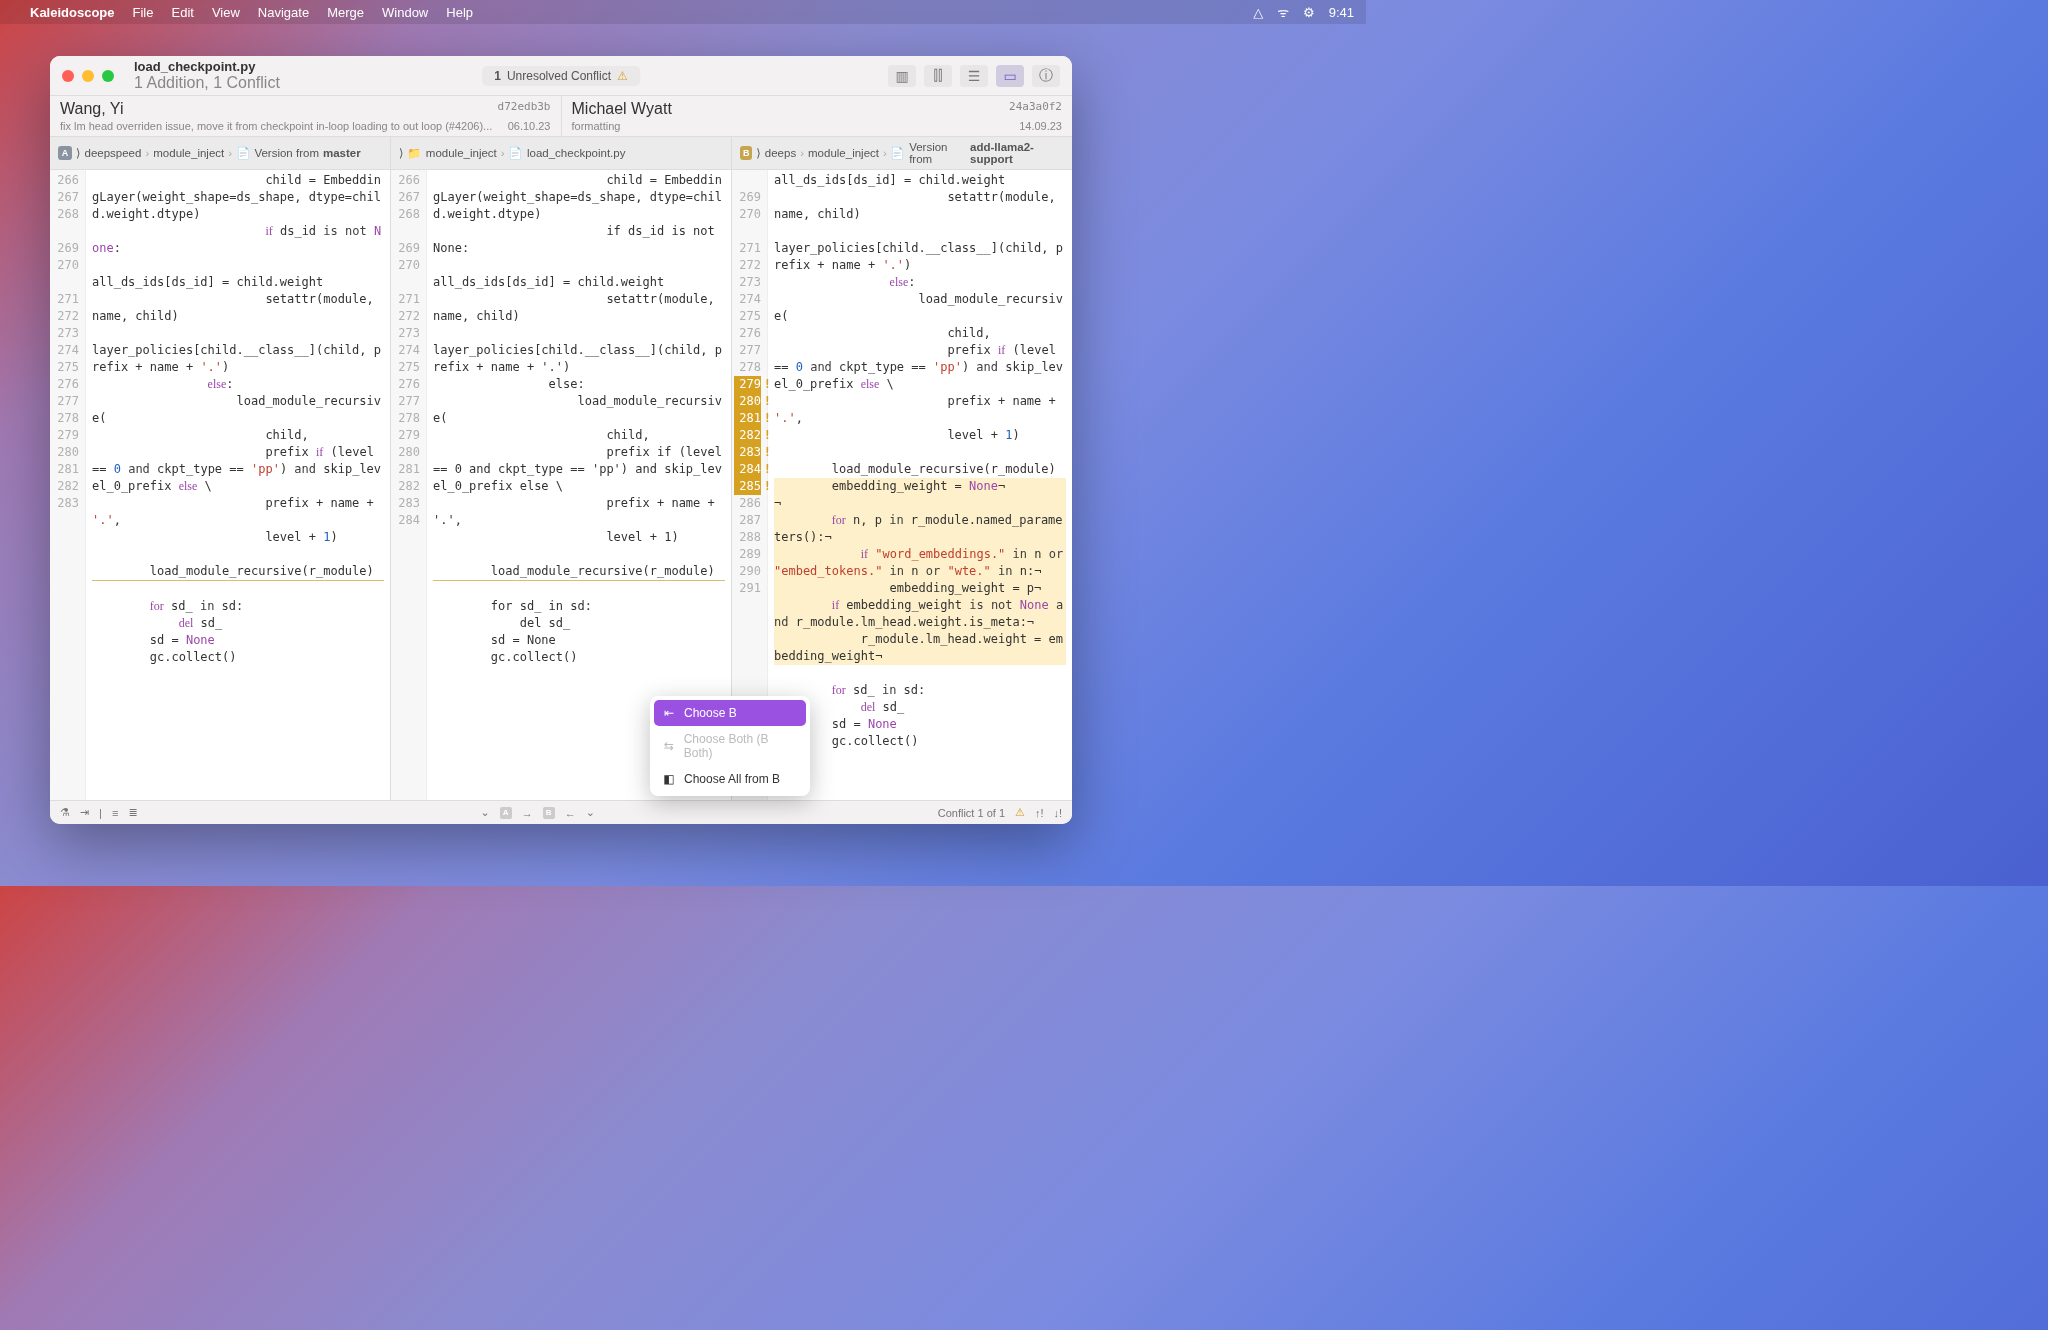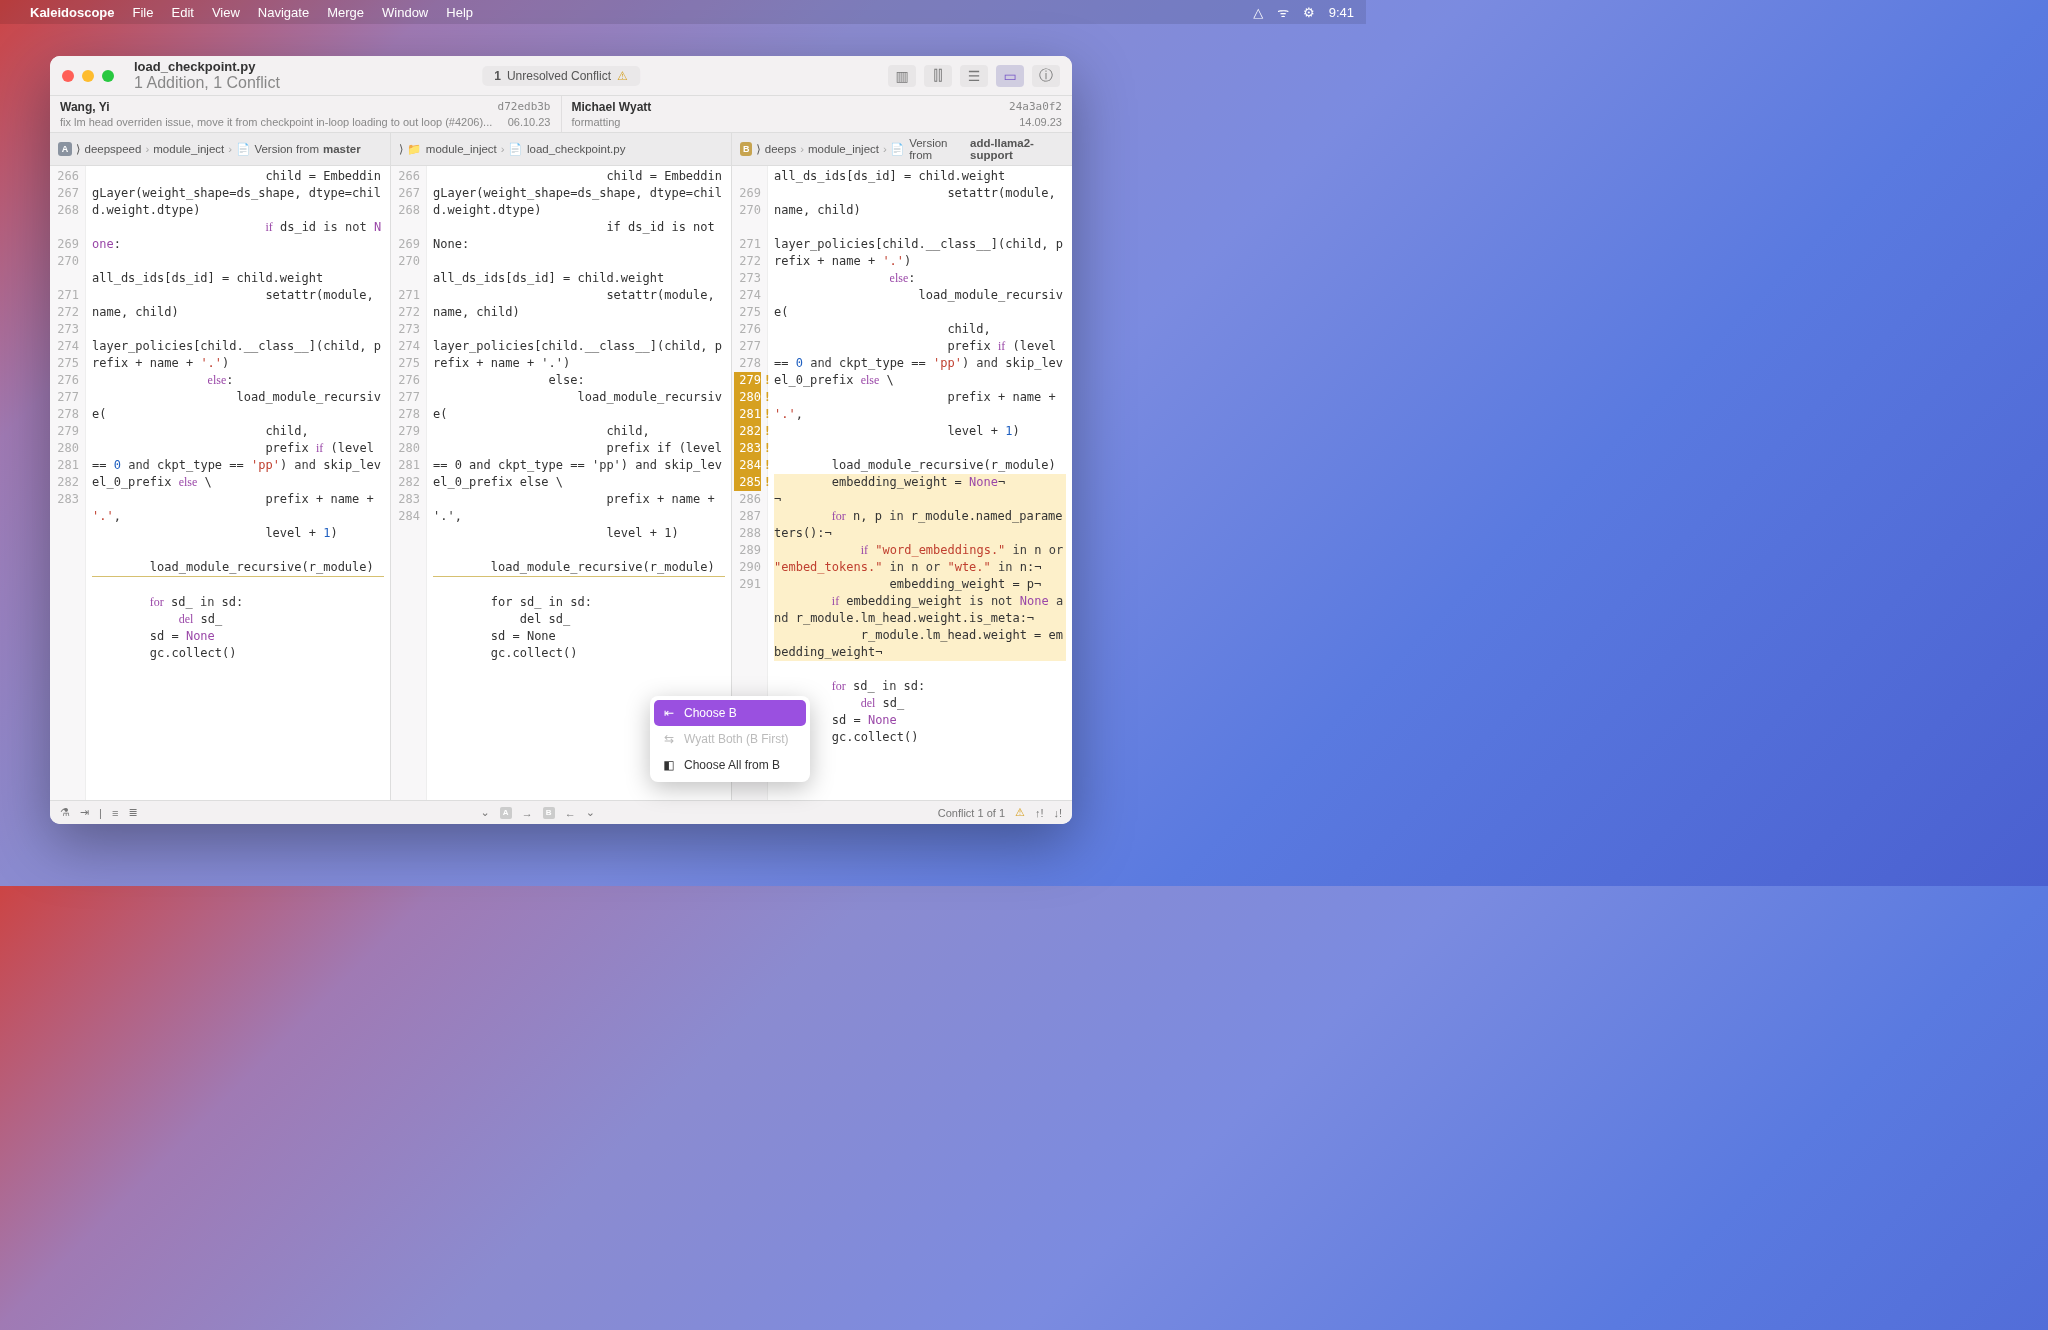--- a/index.html
+++ b/index.html
@@ -68,21 +68,21 @@
   border-bottom: 1px solid #ddd;
   background: #f3f1f2;
   font-size: 11px;
 }
 .info-col {
   flex: 1;
   padding: 4px 10px;
   border-right: 1px solid #e0dedf;
 }
 .info-col:last-child { border-right: none; }
-.info-col .author { font-weight:700; color:#333; font-size: 12px; }
+.info-col .author { font-weight:400; color:#333; font-size: 16px; }
 .info-col .hash { float: right; color: #888; font-family: 'SF Mono', Menlo, monospace; font-size: 11px; }
 .info-col .desc { color: #888; margin-top: 2px; }
 .info-col .date { float: right; color:#888; }
 .info-col.merge .author { color: #c49020; }
 .info-col.merge .desc b { color: #333; font-weight: 500; }
 
 .breadcrumb-bar {
   display: flex;
   border-bottom: 1px solid #ddd;
   font-size: 11.5px;
@@ -366,21 +366,21 @@
     </div>
   </div>
 
   <div class="popup">
     <div class="item sel">
       <span class="ico">⇤</span>
       <span>Choose B</span>
     </div>
     <div class="item dis">
       <span class="ico">⇆</span>
-      <span>Wyatt Both (B First)</span>
+      <span>Choose Both (B Both)</span>
     </div>
     <div class="item">
       <span class="ico">◧</span>
       <span>Choose All from B</span>
     </div>
   </div>
 
   <div class="footer">
     <span>⚗</span>
     <span>⇥</span>

